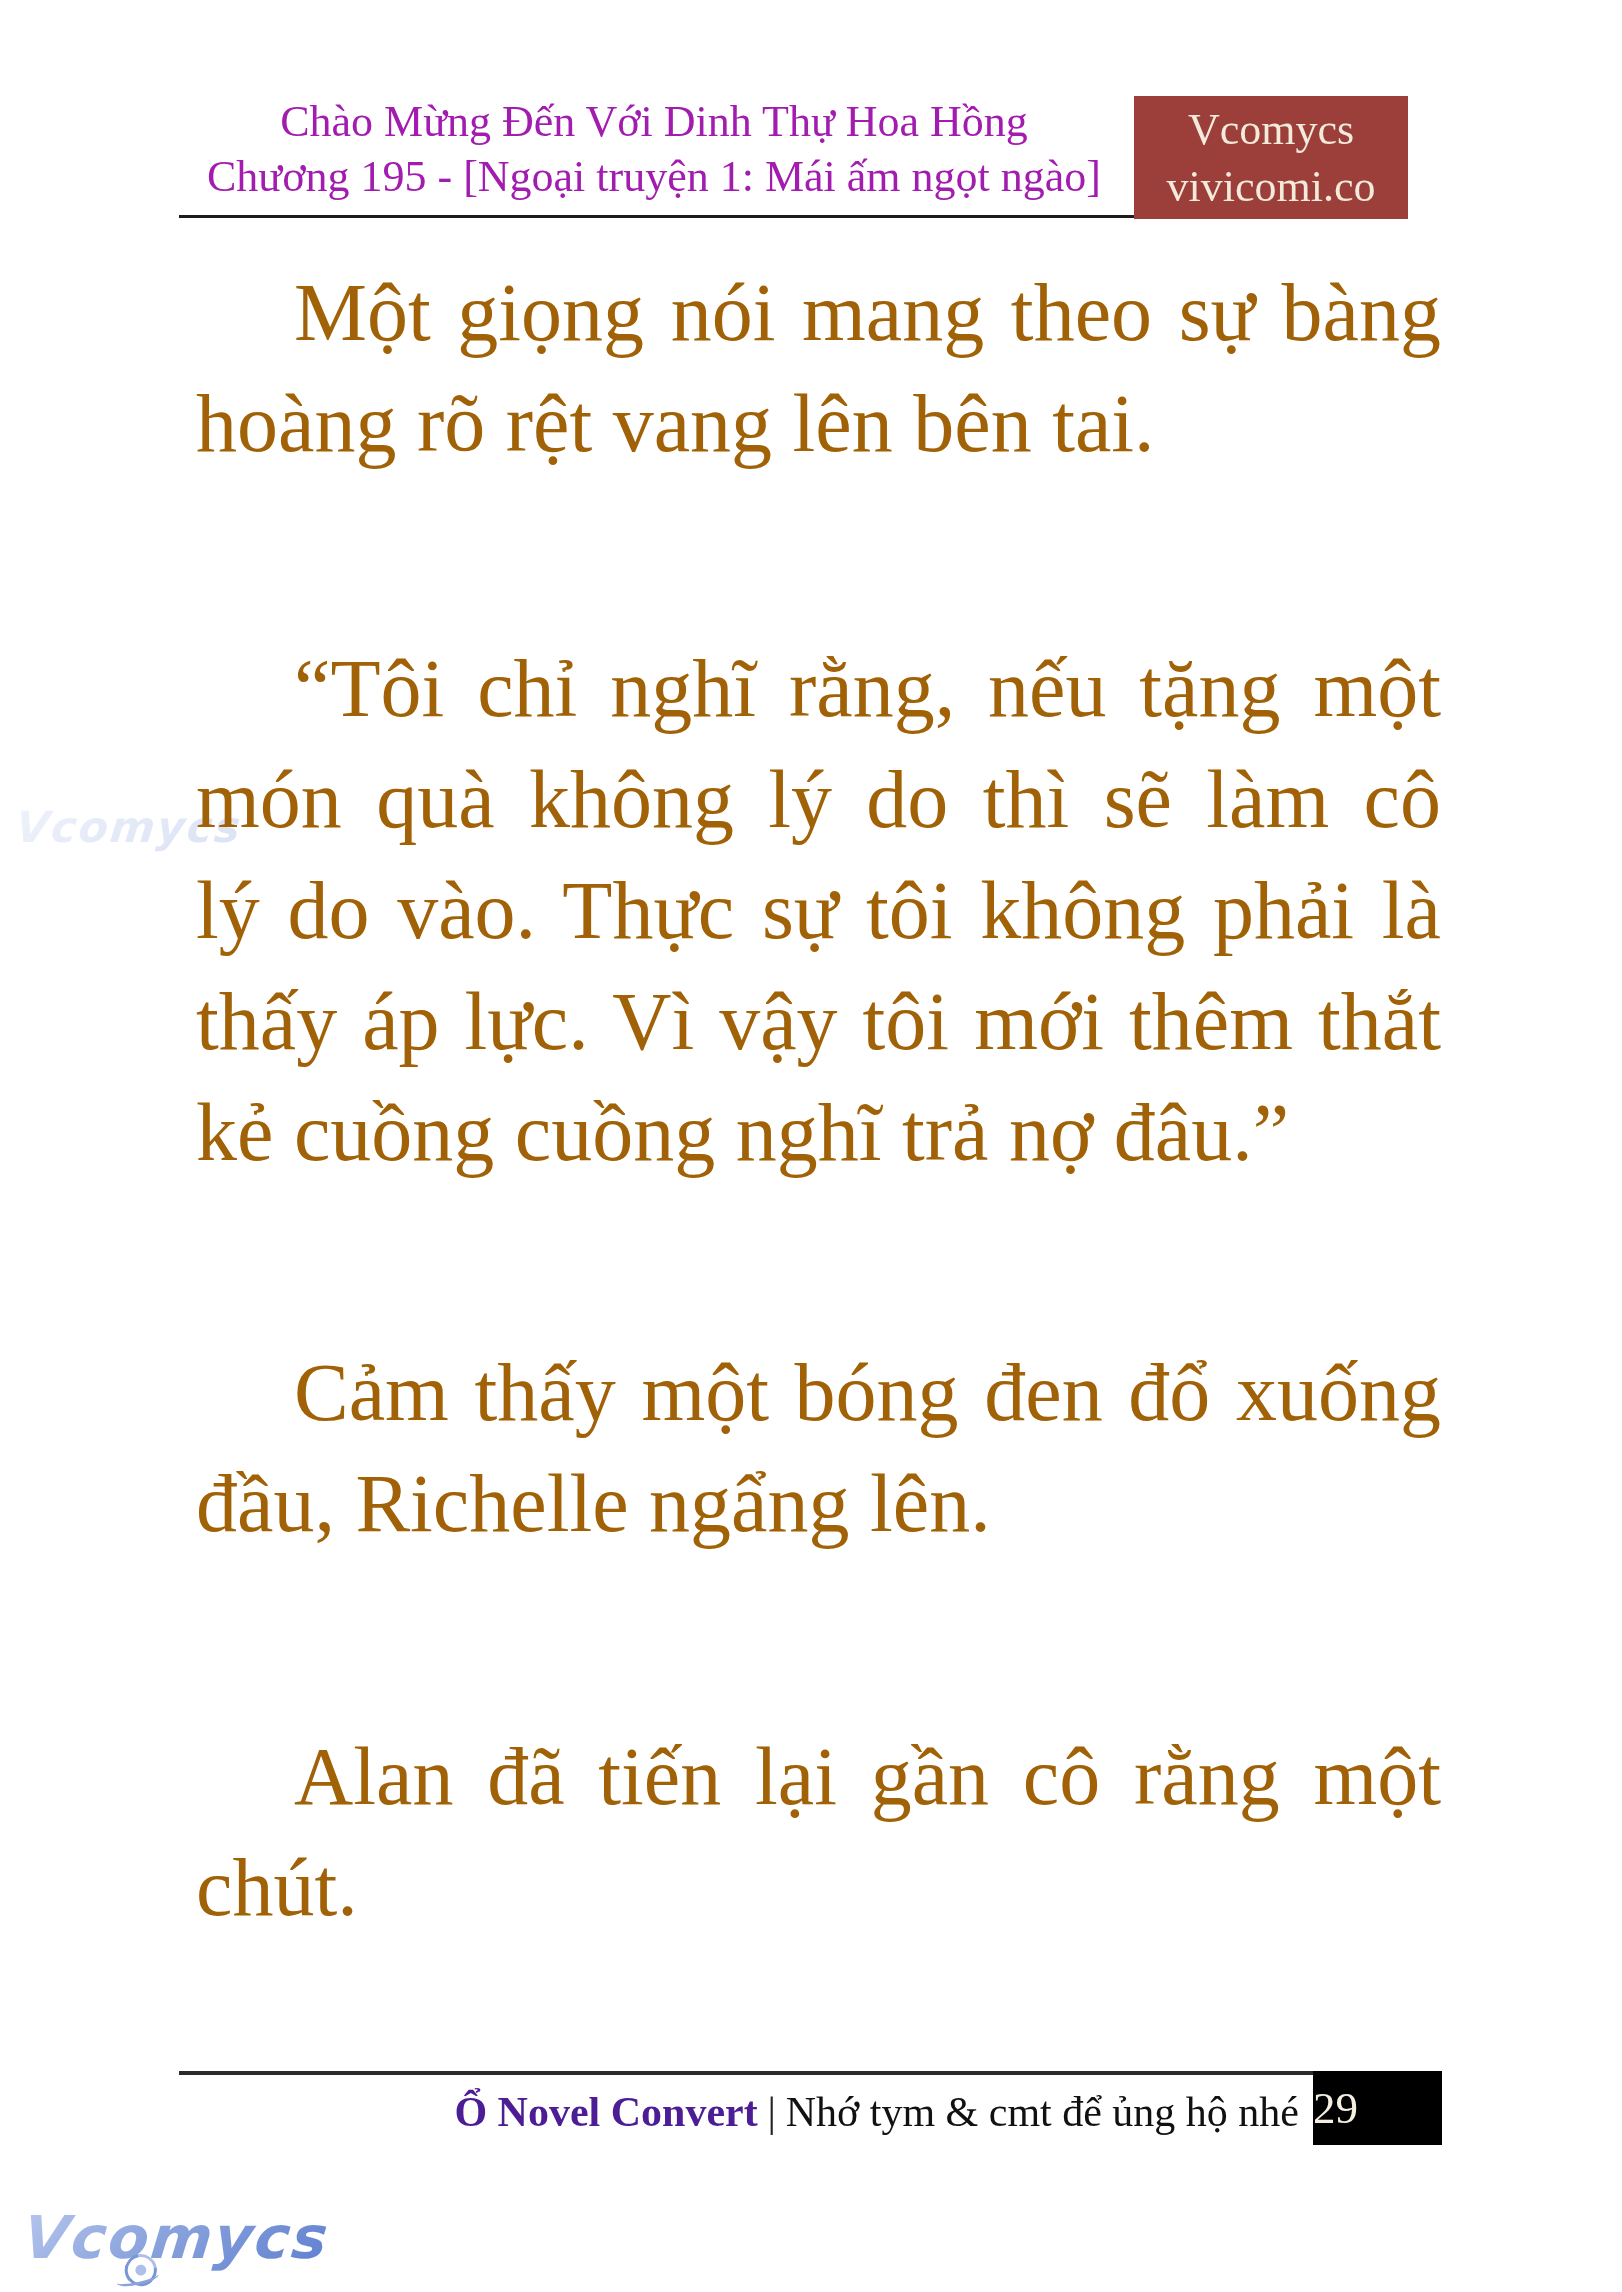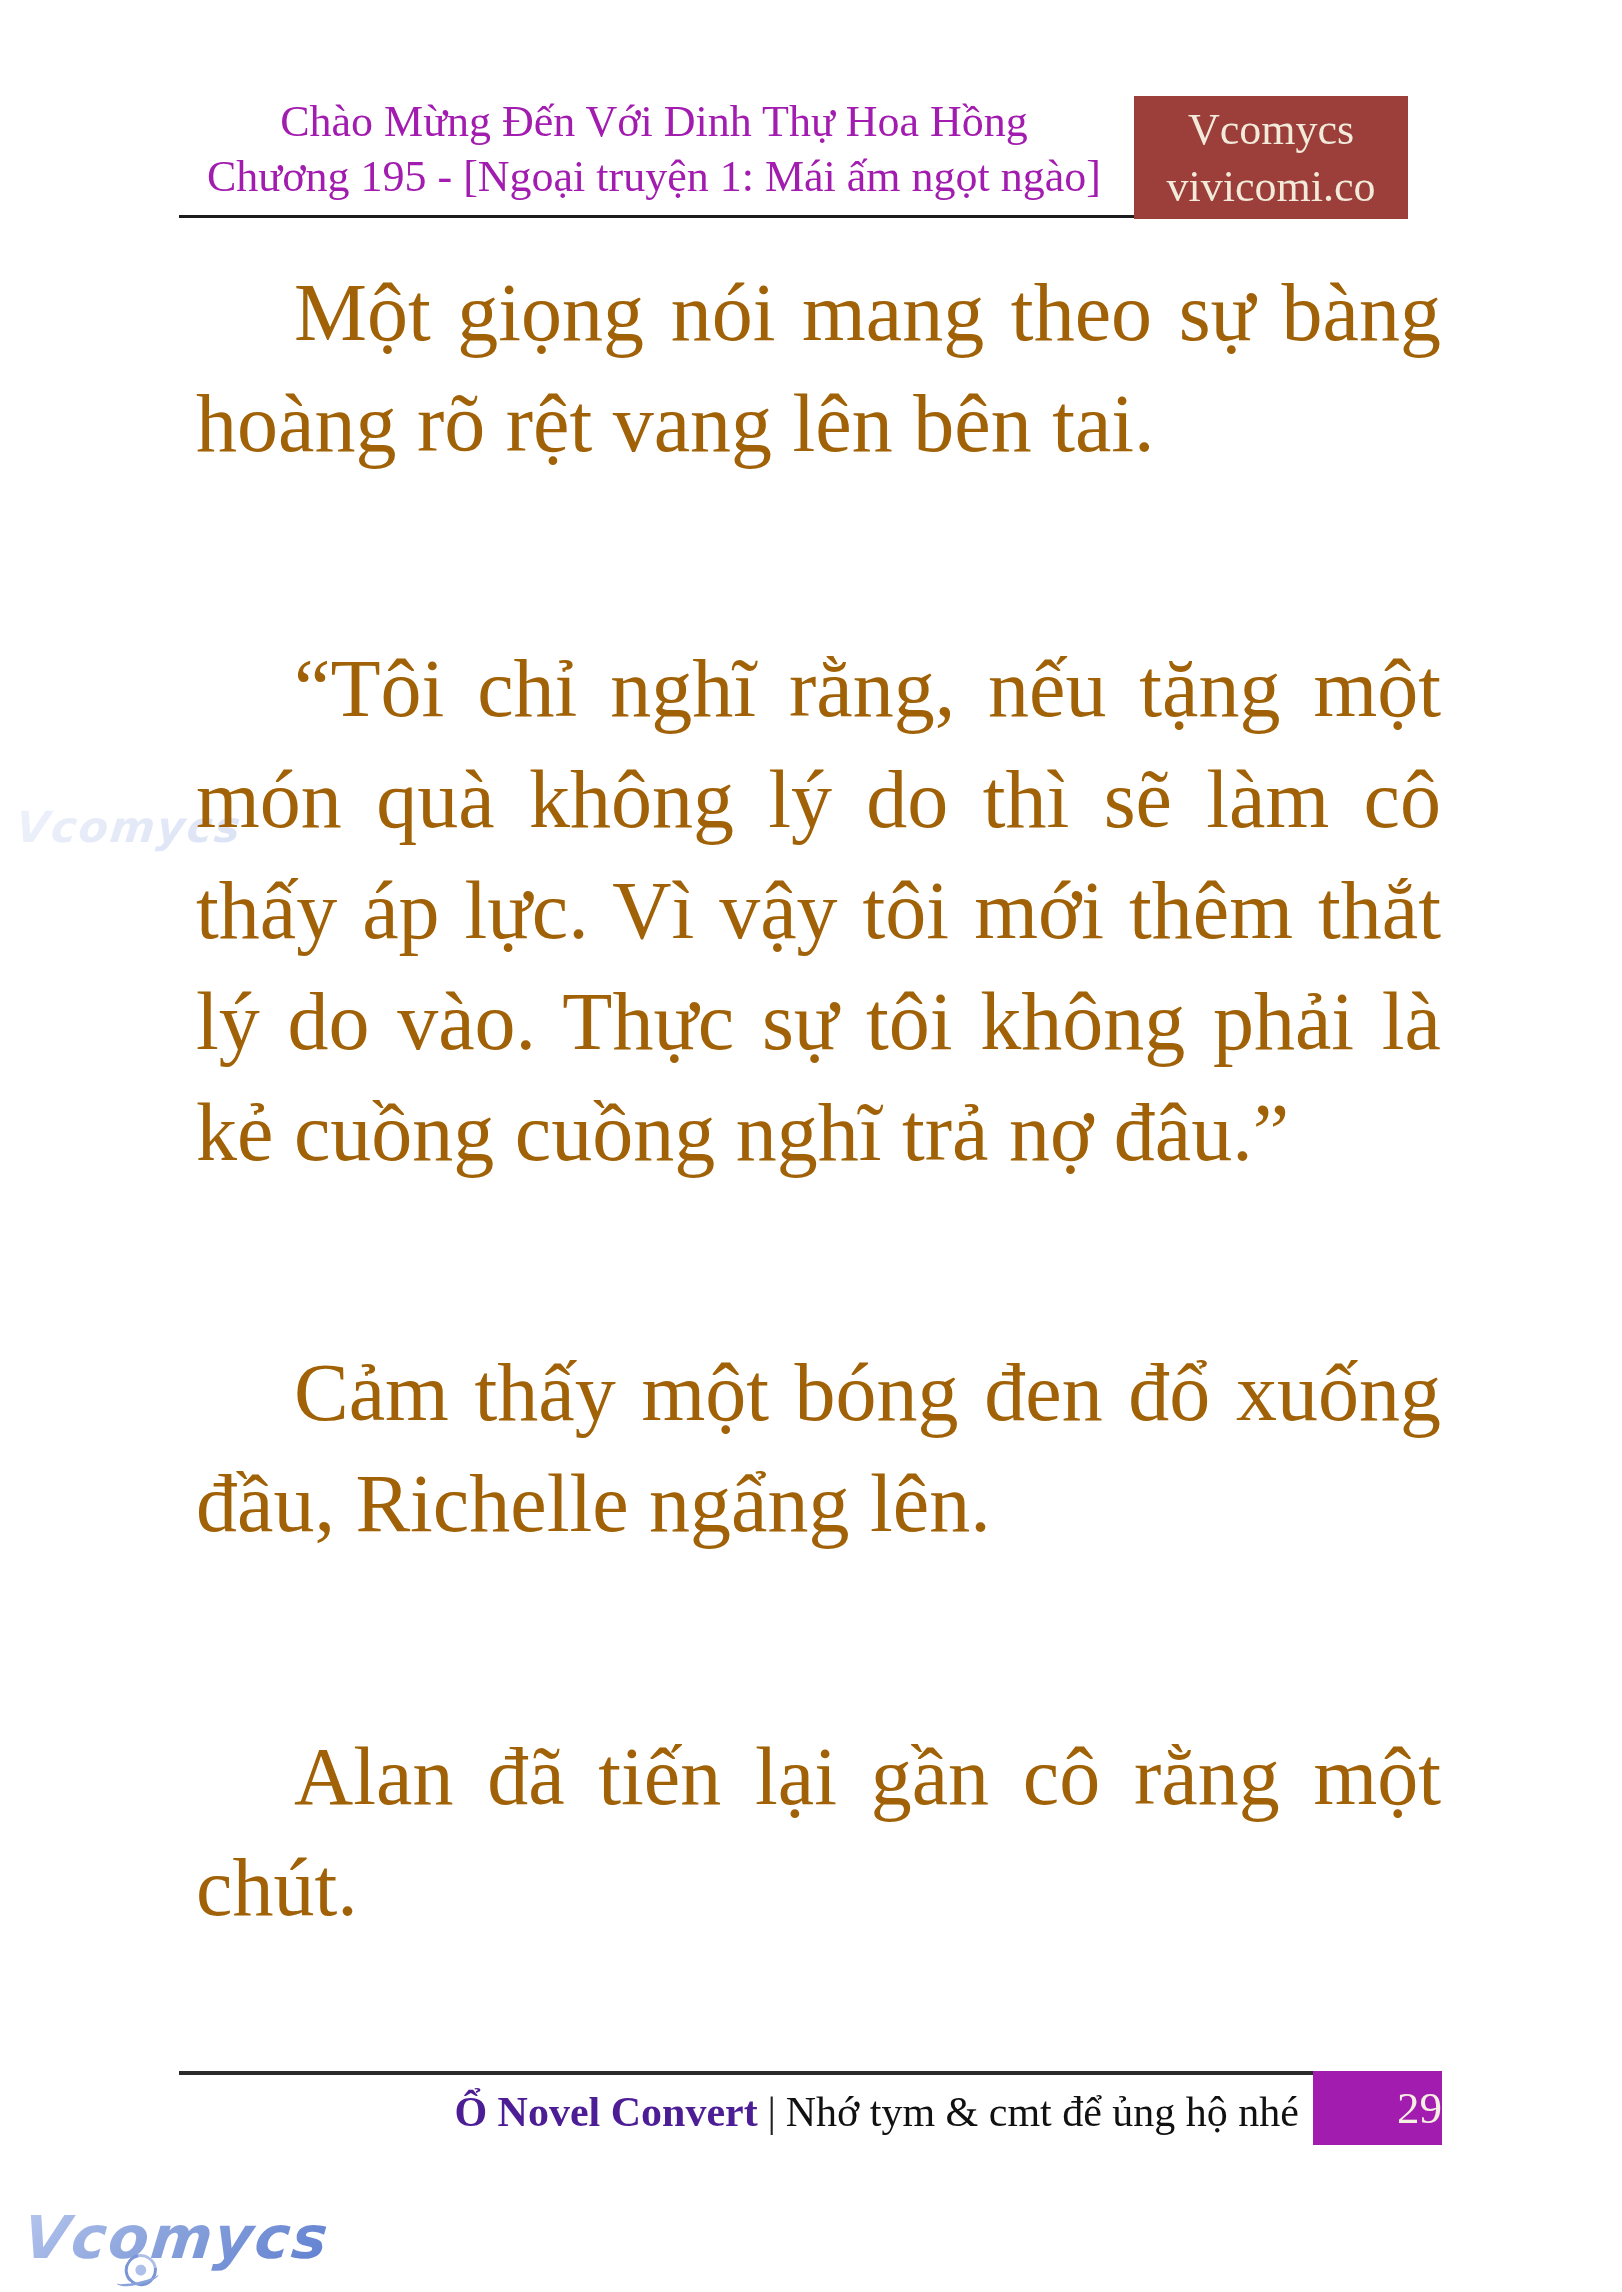--- a/index.html
+++ b/index.html
@@ -37,22 +37,22 @@
     background:#2b2b2b;
   }
   .footer-credit{
     position:absolute;top:2084px;right:323px;width:1078px;
     text-align:right;font-size:42px;line-height:57px;color:#111;white-space:nowrap;
   }
   .footer-credit .brand{color:#4c1d95;font-weight:bold;}
   .footer-credit .sep{color:#222;padding:0 9.8px;}
   .page-badge{
     position:absolute;left:1313px;top:2071px;width:129px;height:74px;
-    background:#a21caf;color:#f5efe2;font-size:45px;
-    display:flex;align-items:center;justify-content:flex-end;
+    background:#000000;color:#f5efe2;font-size:45px;
+    display:flex;align-items:center;justify-content:flex-start;
   }
   
   .logo{
     font-family:"DejaVu Sans","Liberation Sans",sans-serif;
     font-weight:bold;font-style:italic;letter-spacing:2px;
     transform:skewX(-6deg);display:inline-block;
     background:linear-gradient(135deg,#b6c6ee 0%,#8aa3dc 45%,#5f7fd0 100%);
     -webkit-background-clip:text;background-clip:text;color:transparent;
   }
   .logo-bottom{position:absolute;left:23.5px;top:2203px;font-size:59px;}
@@ -83,22 +83,22 @@
 <div class="logo logo-ghost">Vcomycs</div>
 
 <div id="para1" class="bodytext">
   <div class="line first">Một giọng nói mang theo sự bàng</div>
   <div class="line last">hoàng rõ rệt vang lên bên tai.</div>
 </div>
 
 <div id="para2" class="bodytext">
   <div class="line first">“Tôi chỉ nghĩ rằng, nếu tặng một</div>
   <div class="line">món quà không lý do thì sẽ làm cô</div>
+  <div class="line">lý do vào. Thực sự tôi không phải là</div>
   <div class="line">thấy áp lực. Vì vậy tôi mới thêm thắt</div>
-  <div class="line">lý do vào. Thực sự tôi không phải là</div>
   <div class="line last">kẻ cuồng cuồng nghĩ trả nợ đâu.”</div>
 </div>
 
 <div id="para3" class="bodytext">
   <div class="line first">Cảm thấy một bóng đen đổ xuống</div>
   <div class="line last">đầu, Richelle ngẩng lên.</div>
 </div>
 
 <div id="para4" class="bodytext">
   <div class="line first">Alan đã tiến lại gần cô rằng một</div>

